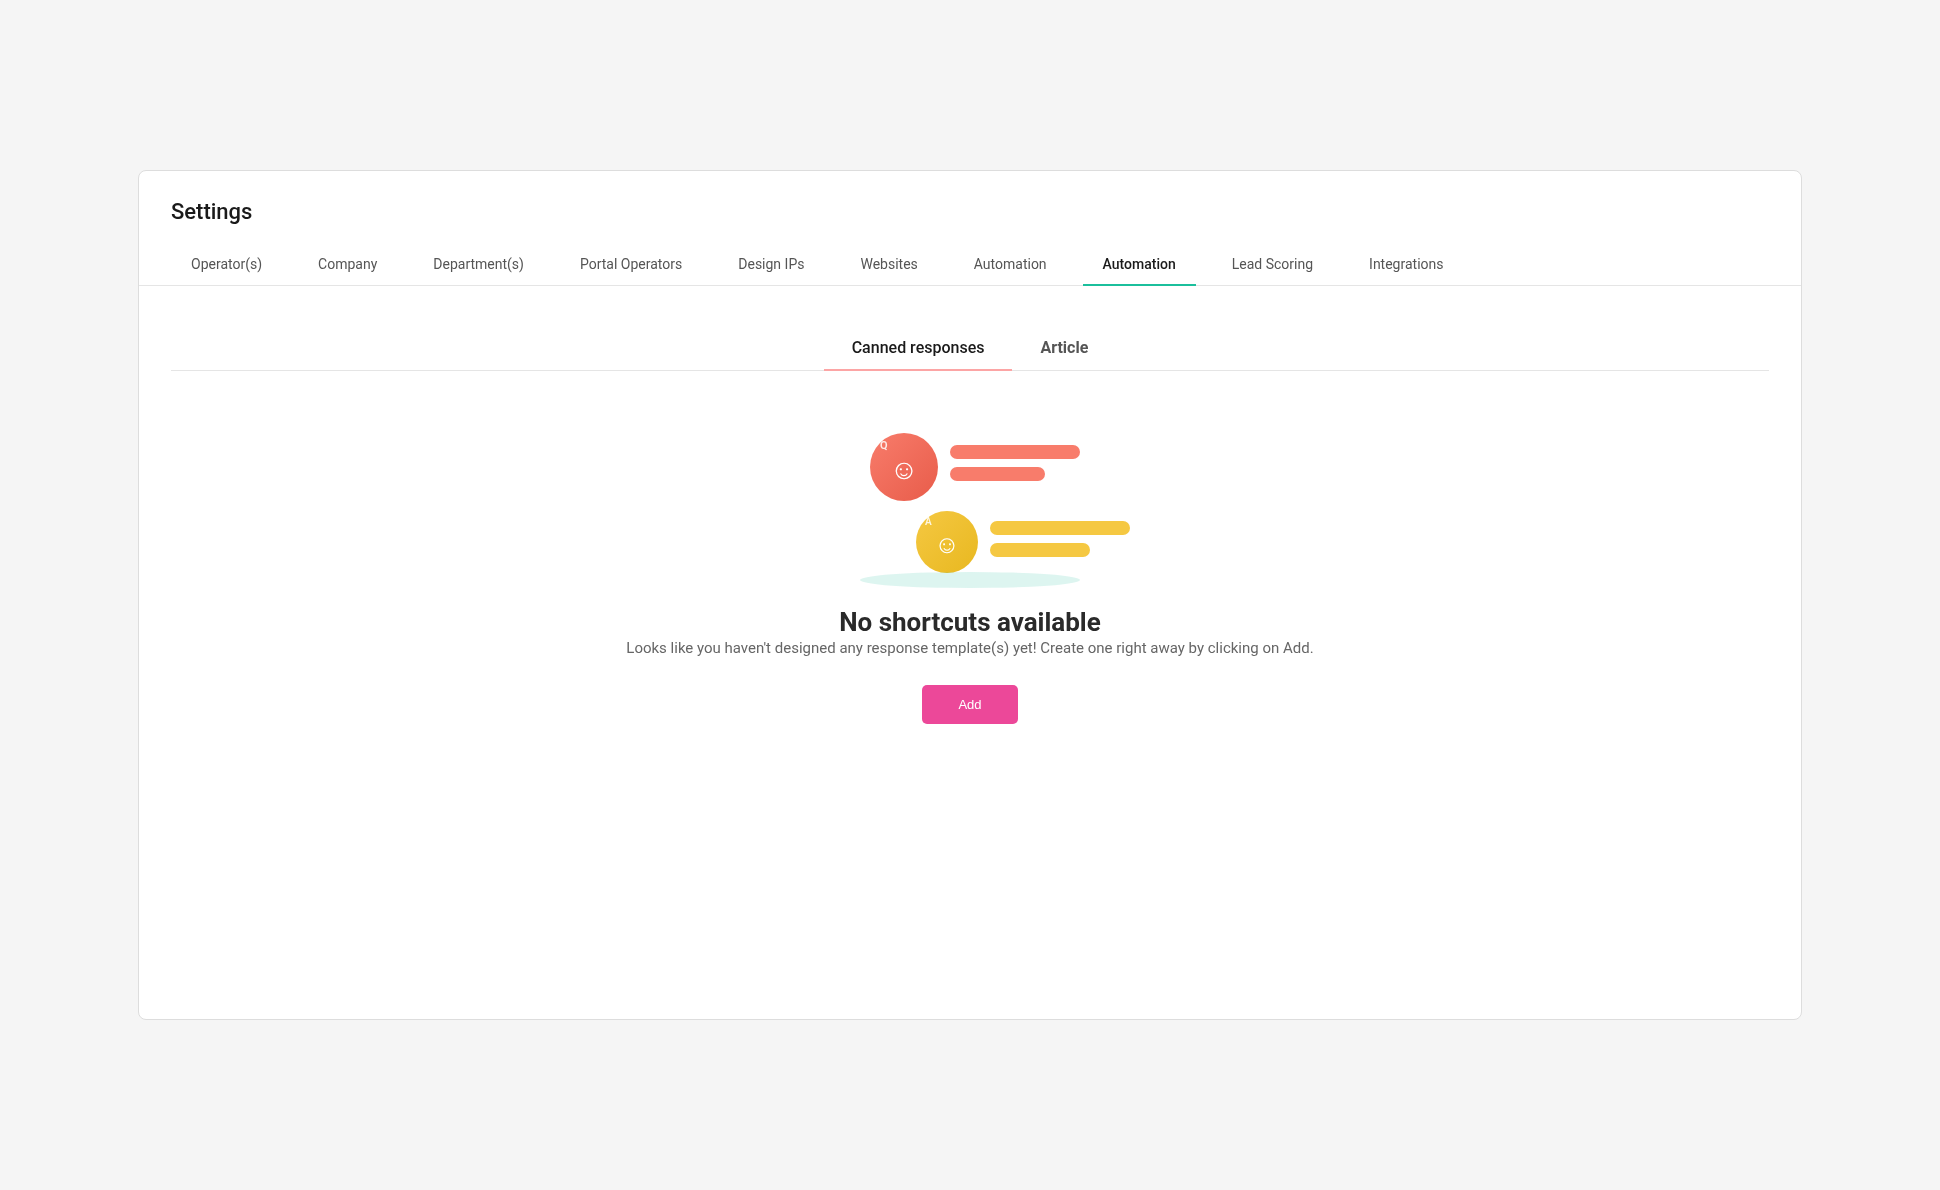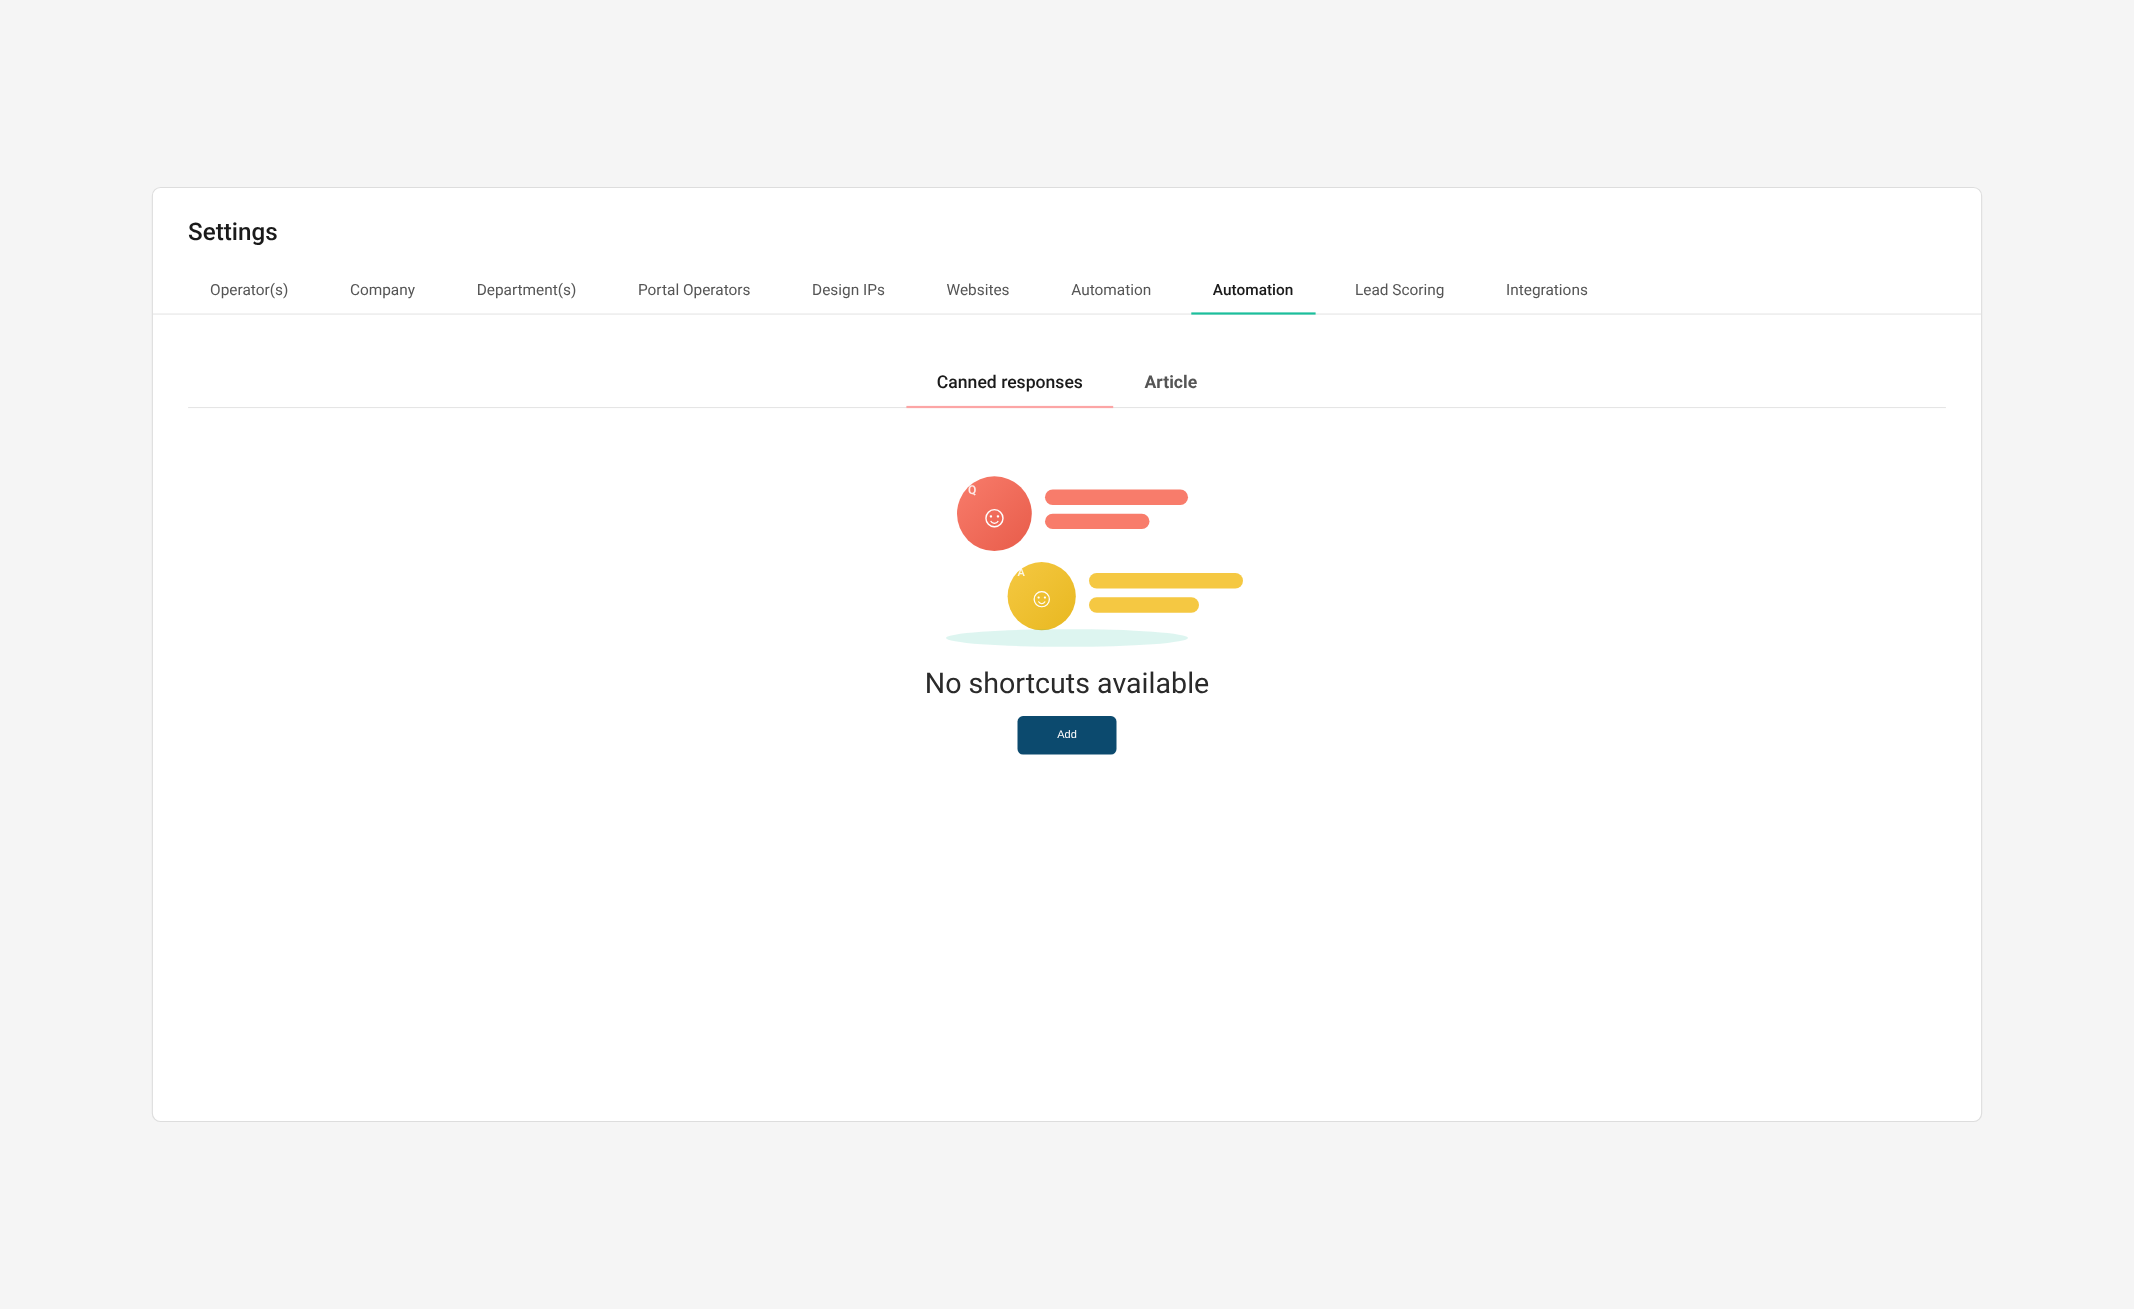--- a/index.html
+++ b/index.html
@@ -228,38 +228,38 @@
       left: 50%;
       transform: translateX(-50%);
       width: 220px;
       height: 16px;
       background: rgba(27, 191, 156, 0.15);
       border-radius: 50%;
     }
 
     .empty-title {
       font-size: 26px;
-      font-weight: 400;
+      font-weight: 700;
       color: #2a2a2a;
-      margin-bottom: 14px;
+      margin-bottom: 2px;
     }
 
     .empty-description {
       font-size: 15px;
       color: #666;
       text-align: center;
       margin-bottom: 28px;
     }
 
     .add-button {
-      background: #0c4a6e;
+      background: #ec4899;
       color: white;
       border: none;
       padding: 12px 36px;
-      font-size: 10px;
+      font-size: 13px;
       border-radius: 5px;
       cursor: pointer;
       font-weight: 500;
       text-align: center;
     }
   </style>
 </head>
 <body>
 
 <div class="app-window">
@@ -306,16 +306,17 @@
 
         <div class="lines-a">
           <div class="line-long-a"></div>
           <div class="line-medium-a"></div>
         </div>
 
         <div class="illustration-base"></div>
       </div>
 
       <h2 class="empty-title">No shortcuts available</h2>
+      <p class="empty-description">Looks like you haven't designed any response template(s) yet! Create one right away by clicking on Add.</p>
       <button class="add-button">Add</button>
     </div>
   </div>
 </div>
 
 </body></html>

